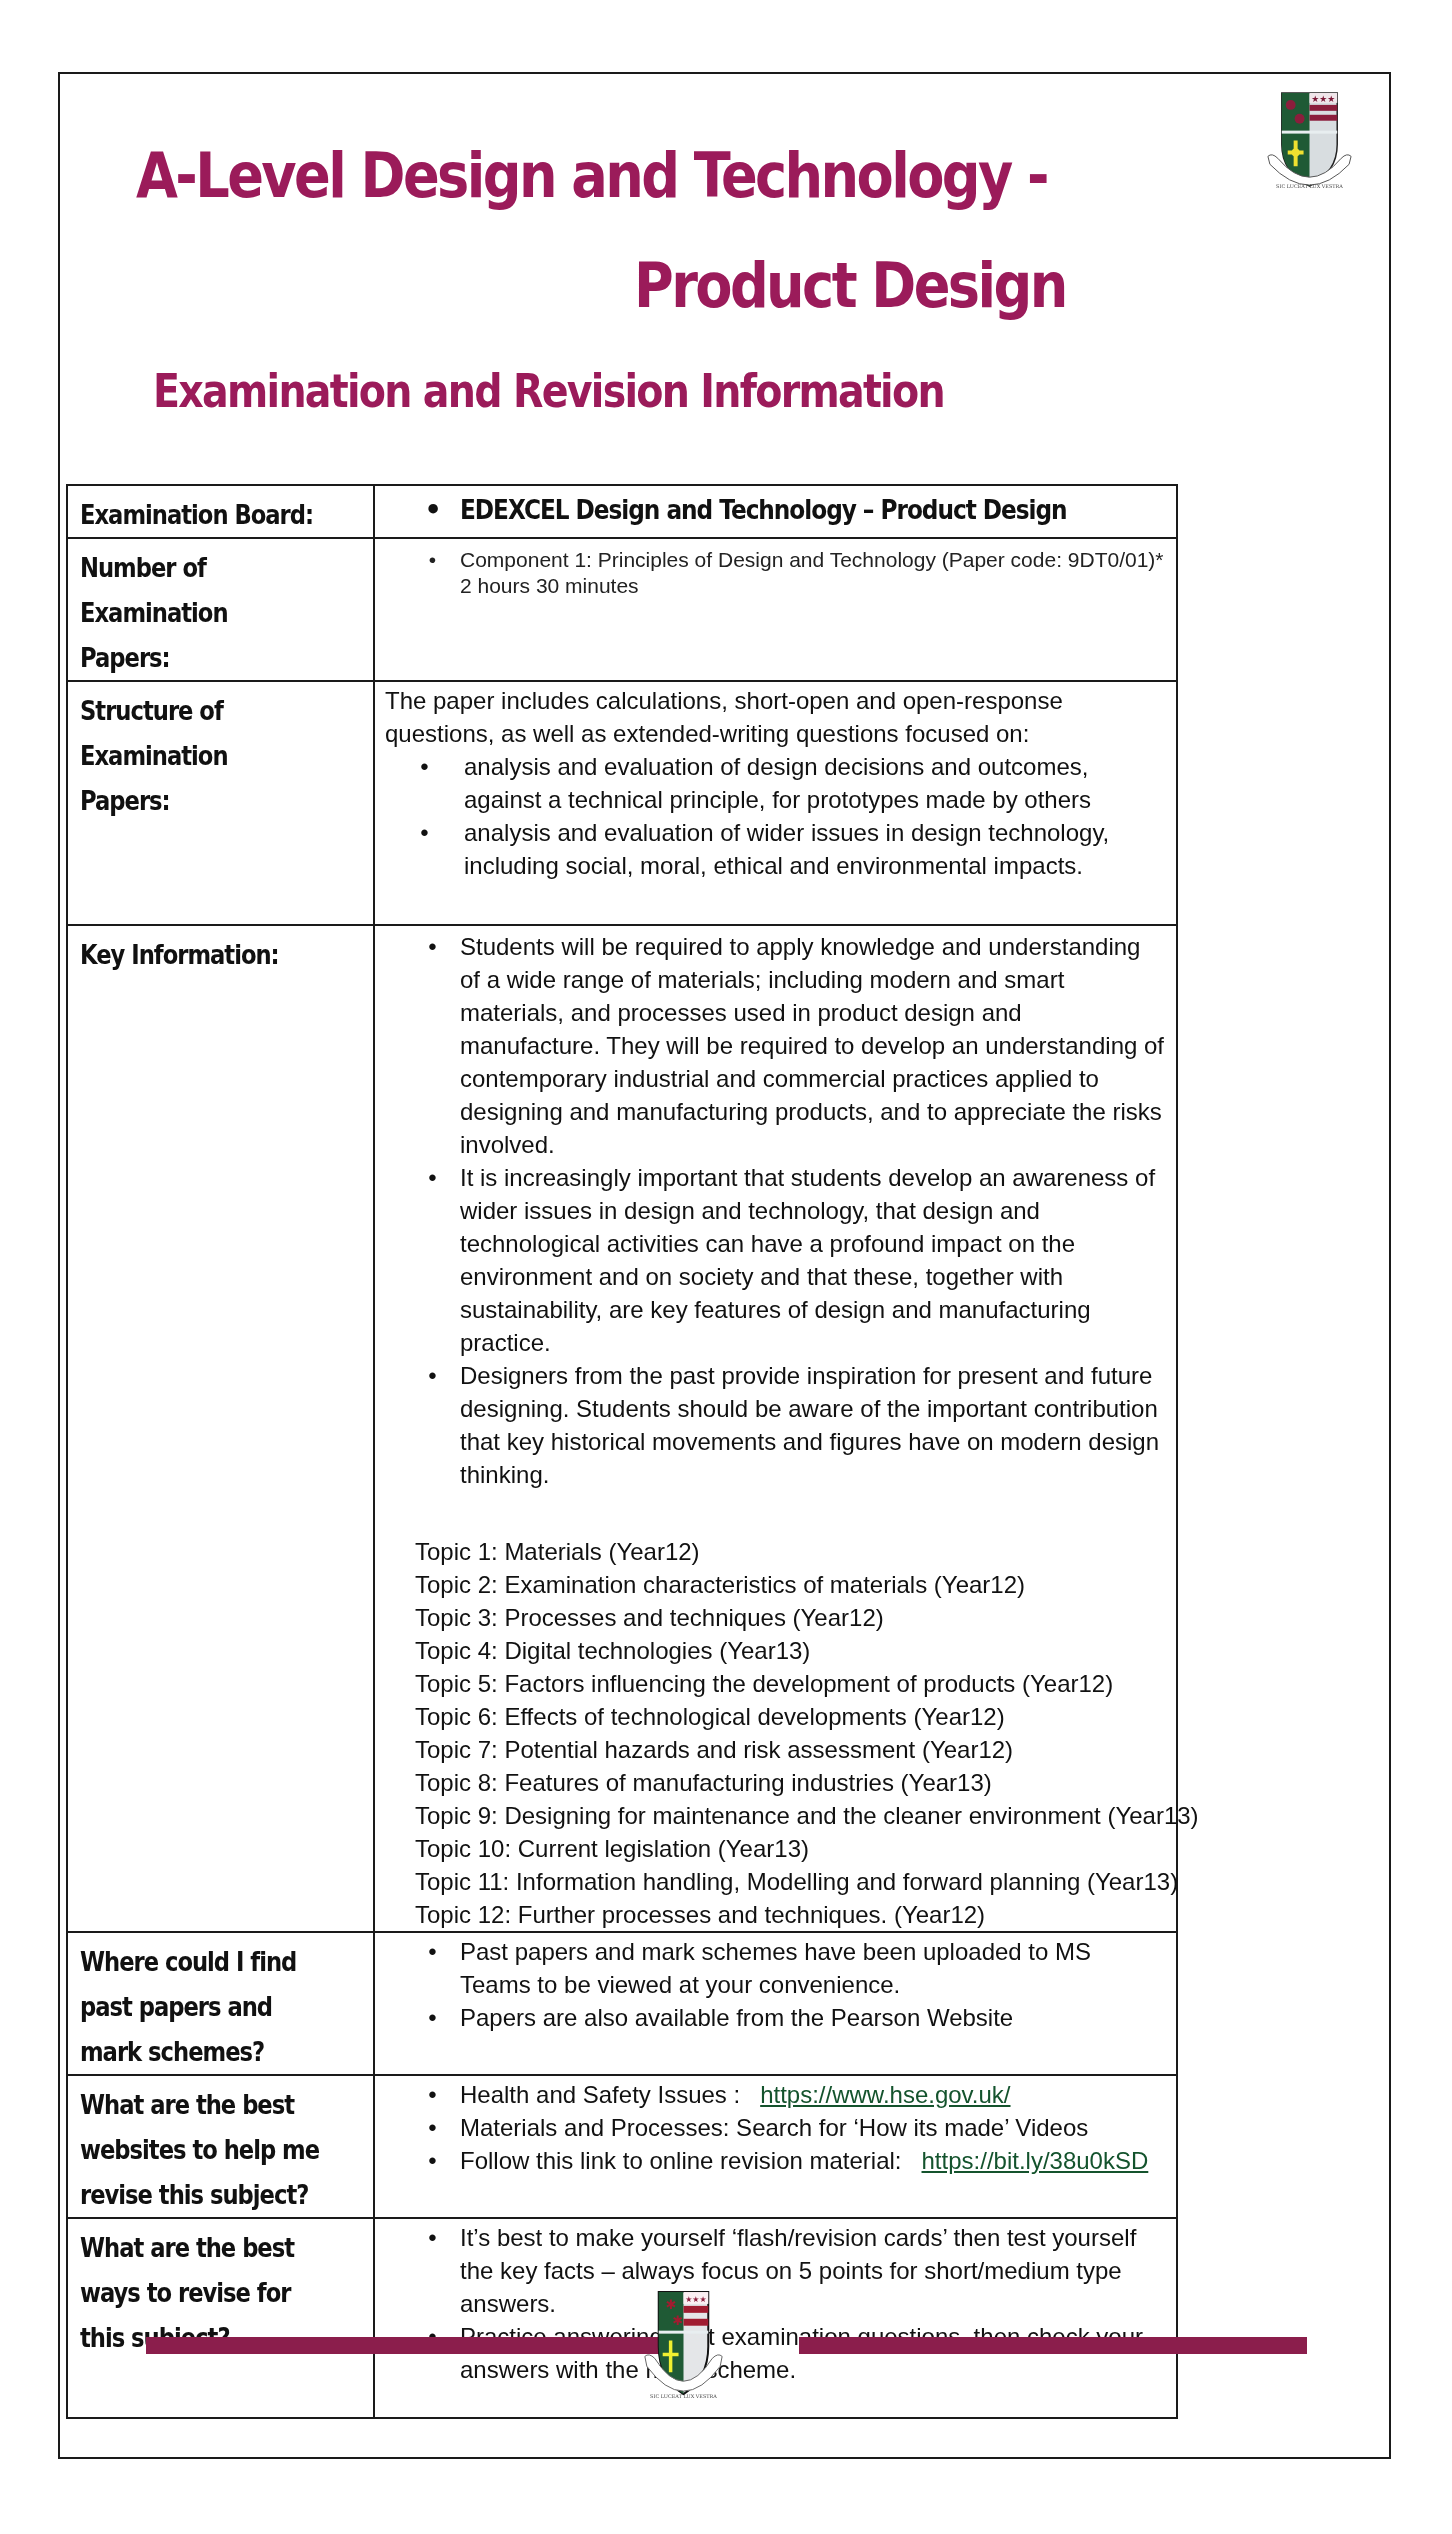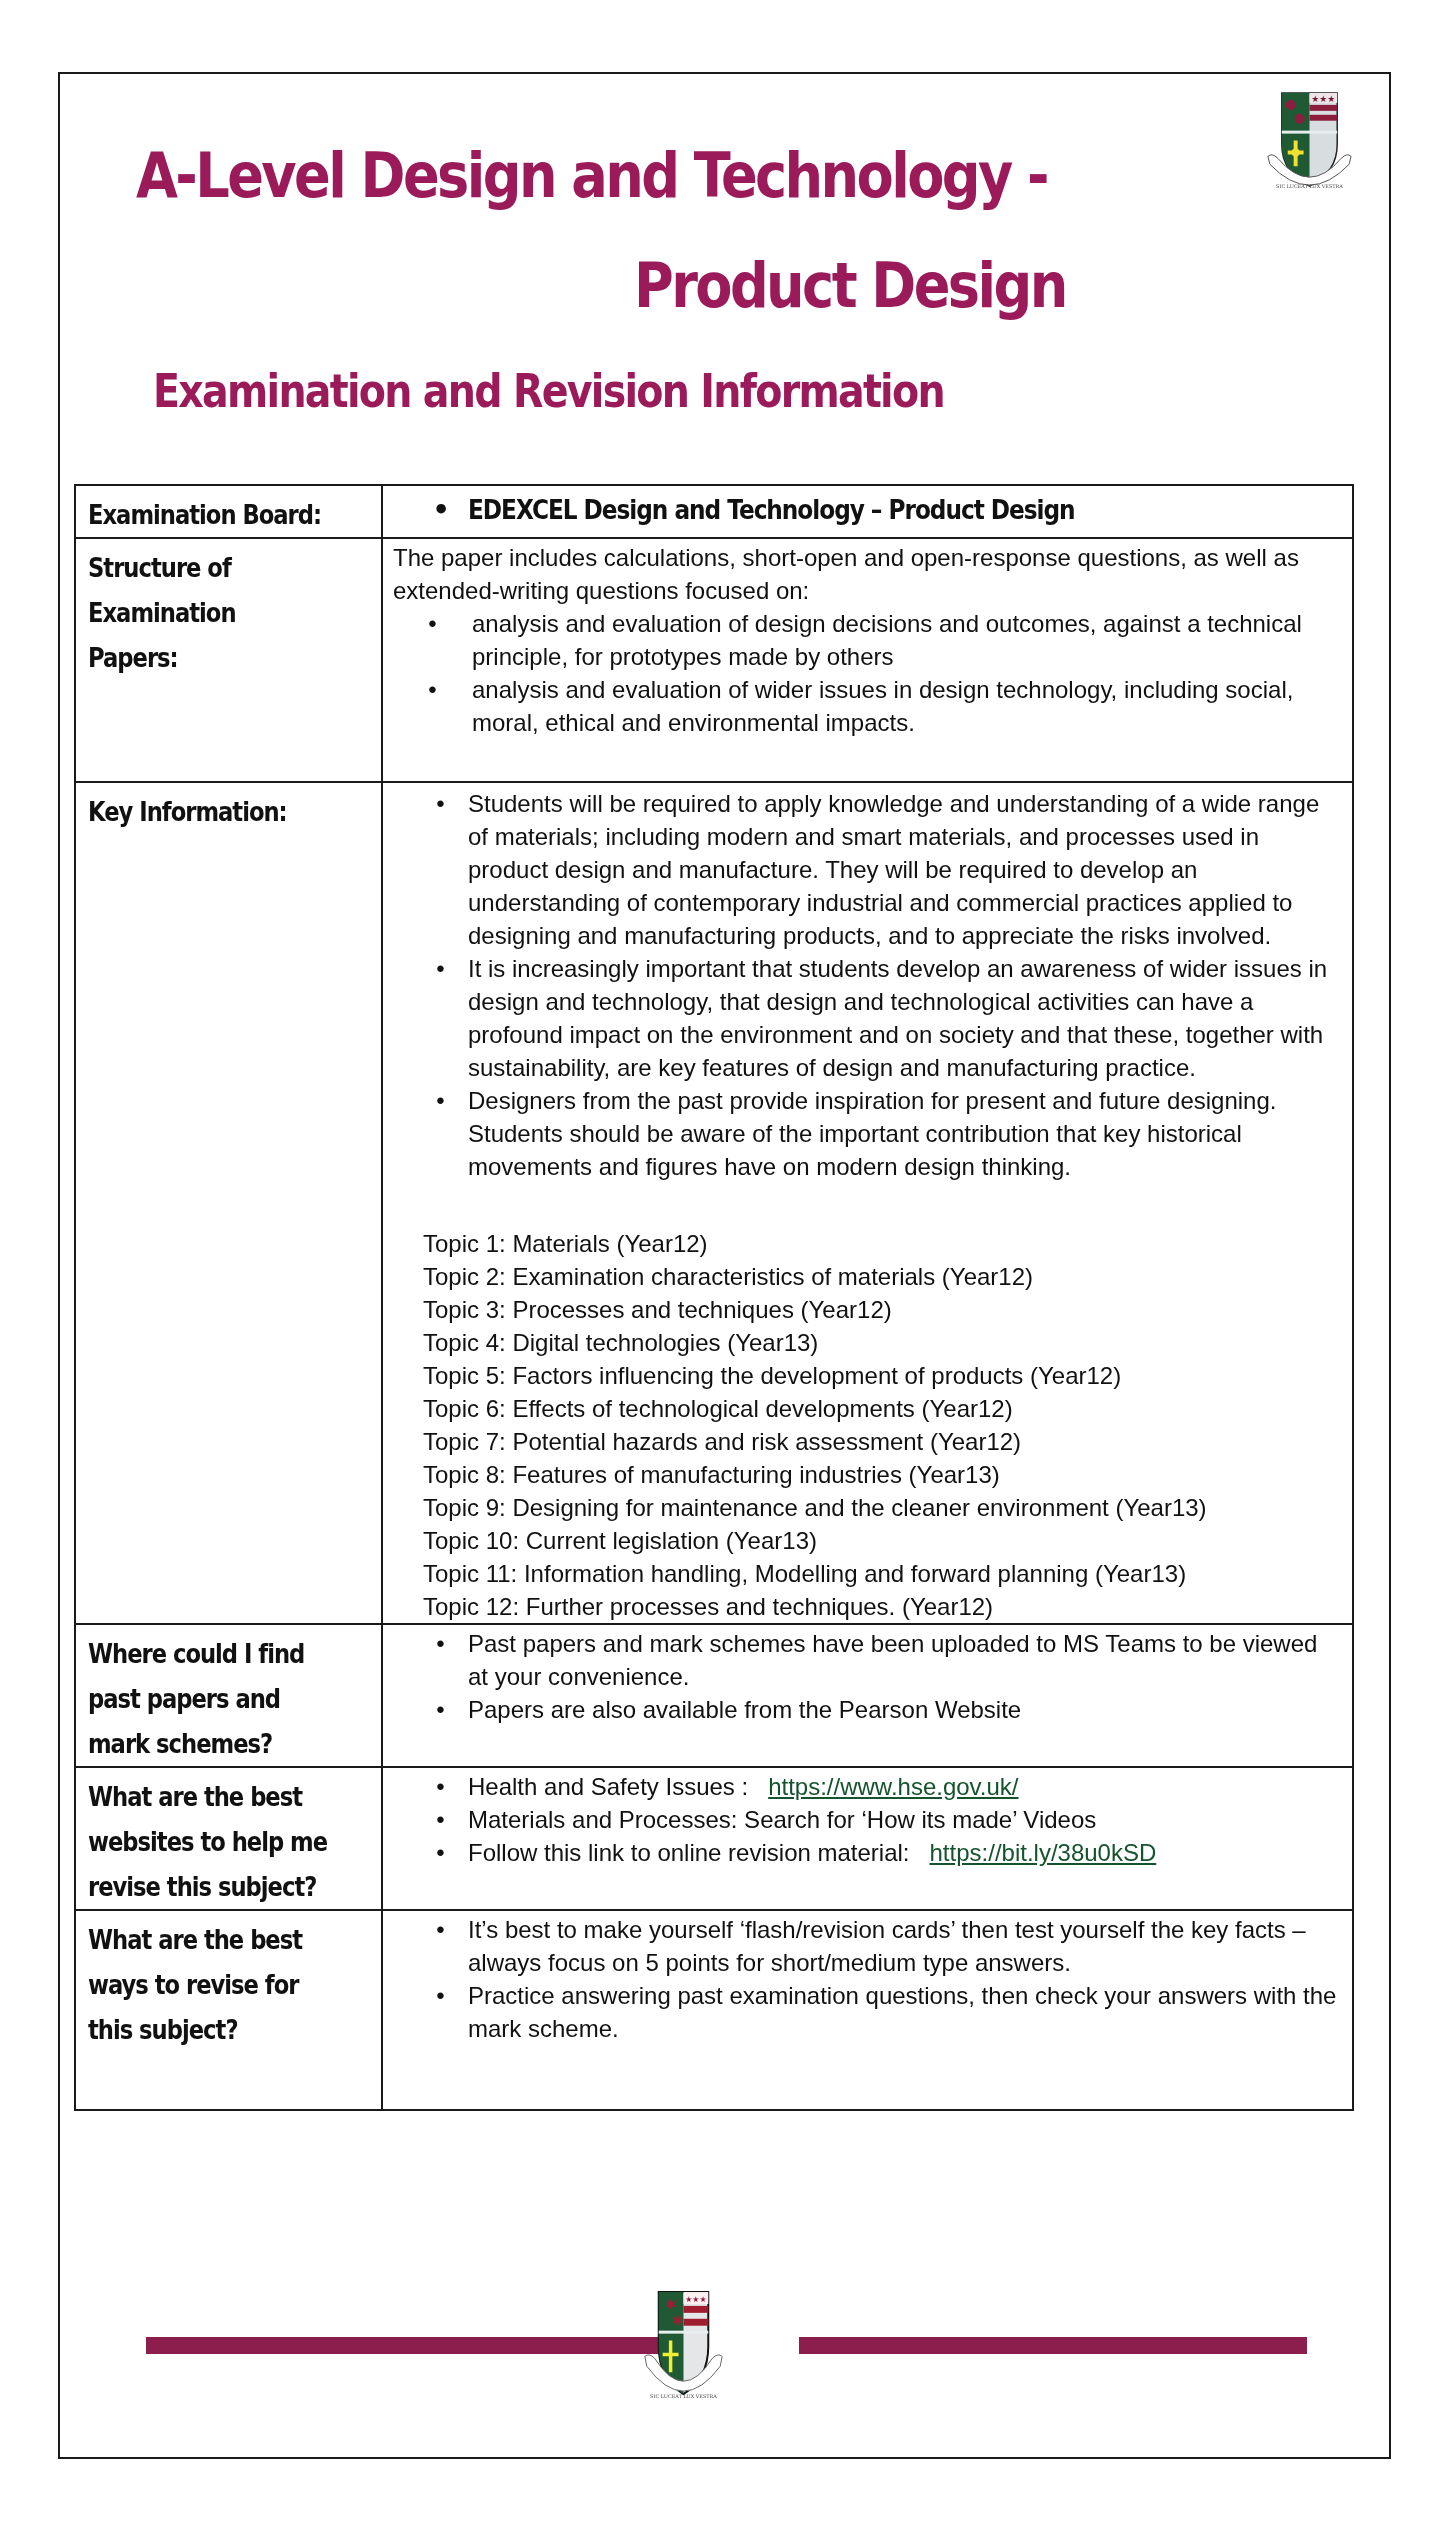--- a/index.html
+++ b/index.html
@@ -12,21 +12,21 @@
   .title-1 { left: 136px; top: 139px; font-size: 63px; transform: scaleX(0.86); transform-origin: left top; }
   .title-2 { left: 634px; top: 249px; font-size: 63px; transform: scaleX(0.86); transform-origin: left top; }
   .subtitle { left: 153px; top: 364px; font-size: 46px; letter-spacing: -2px; transform: scaleX(0.86); transform-origin: left top; }
   .crest { position: absolute; }
   .crest-top { left: 1260px; top: 85px; width: 99px; height: 117px; }
   .crest-foot { left: 629px; top: 2287px; width: 109px; height: 124px; }
   .foot-bar { position: absolute; top: 2337px; height: 17px; background: #8b1e4c; }
   .foot-bar-left { left: 146px; width: 513px; }
   .foot-bar-right { left: 799px; width: 508px; }
 
-  table.info { position: absolute; left: 74px; top: 484px; width: 1280px; border-collapse: collapse;
+  table.info { position: absolute; left: 66px; top: 484px; width: 1112px; border-collapse: collapse;
                table-layout: fixed; }
   table.info td { border: 2px solid #1a1a1a; vertical-align: top; padding: 0; }
   td.label { width: 285px; padding: 6px 8px 0 12px !important; font-family: "DejaVu Sans", sans-serif;
              font-weight: bold; font-size: 27px; line-height: 45px; letter-spacing: -1.2px; }
   td.label span { display: inline-block; transform: scaleX(0.84); transform-origin: left top; white-space: pre-line; }
   td.content { padding: 2px 10px 0 10px !important; font-size: 24px; line-height: 33px; }
   .bl { display: flex; }
   .bl .dot { width: 55px; flex: none; text-align: center; padding-left: 20px; box-sizing: content-box; }
   .bl .txt { flex: 1; }
   .indent-b .dot { padding-left: 0; width: 79px; }
@@ -69,20 +69,33 @@
   <tbody>
       <tr style="height:47px;">
     <td class="label"><span>Examination Board:</span></td>
     <td class="content">
       <div class="bl board-text">
         <div class="dot">•</div>
         <div class="txt"><span>EDEXCEL Design and Technology – Product Design</span></div>
       </div>
     </td>
   </tr>
+  <tr style="height:90px;">
+    <td class="label"><span>Number of
+Examination Papers:</span></td>
+    <td class="content" style="padding-top:8px !important;">
+      <div class="bl arial">
+        <div class="dot">•</div>
+        <div class="txt">
+          <div>Component 1: Principles of Design and Technology (Paper code: 9DT0/01)*</div>
+          <div>2 hours 30 minutes</div>
+        </div>
+      </div>
+    </td>
+  </tr>
   <tr style="height:244px;">
     <td class="label"><span>Structure of
 Examination Papers:</span></td>
     <td class="content">
       <div>The paper includes calculations, short-open and open-response questions, as well as extended-writing questions focused on:</div>
       <div class="bl indent-b">
             <div class="dot">•</div>
             <div class="txt">analysis and evaluation of design decisions and outcomes, against a technical principle, for prototypes made by others</div>
           </div>
       <div class="bl indent-b">

